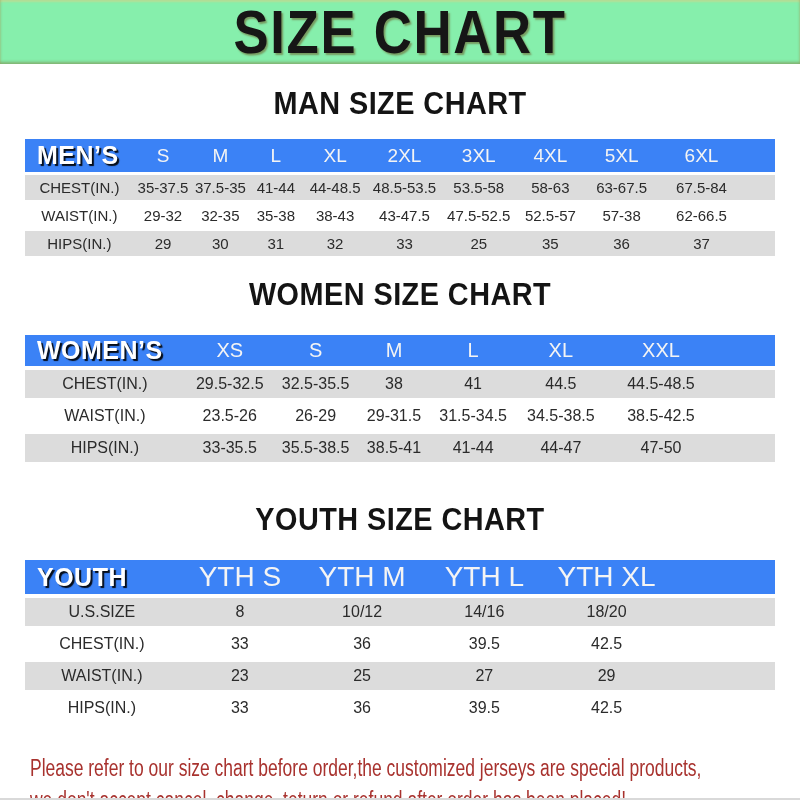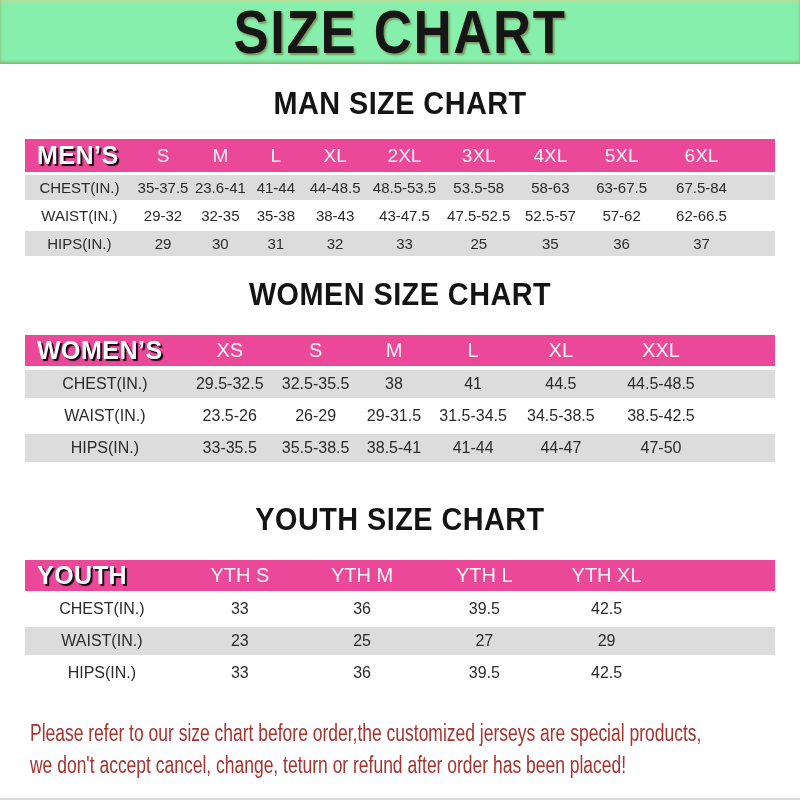--- a/index.html
+++ b/index.html
@@ -39,21 +39,21 @@
   table.size-table {
     width:750px; margin:0 auto;
     border-collapse:separate;
     table-layout:fixed;
   }
   table.men   { border-spacing:0 3px; }
   table.women { border-spacing:0 4px; }
   table.youth { border-spacing:0 4px; }
 
   .size-table thead th {
-    background:#ec4899;
+    background:#3b82f6;
     color:#f4f4f4;
     font-weight:normal;
     text-align:center;
     vertical-align:middle;
   }
   table.men   thead tr { height:33px; }
   table.women thead tr { height:26px; }
   table.youth thead tr { height:31px; }
 
   .size-table thead th.corner {
@@ -61,21 +61,21 @@
     padding-left:12px;
     font-weight:bold;
     font-size:25px;
     color:#ffffff;
     letter-spacing:0.5px;
     text-shadow:2px 2px 1px rgba(0,0,0,0.9);
     white-space:nowrap;
   }
   table.men   thead th.col { font-size:19px; }
   table.women thead th.col { font-size:20px; }
-  table.youth thead th.col { font-size:20px; }
+  table.youth thead th.col { font-size:28px; }
 
   .size-table tbody td {
     text-align:center;
     vertical-align:middle;
     color:#2b2b2b;
     background:#ffffff;
     white-space:nowrap;
   }
   table.men   tbody td { font-size:15px; height:23px; }
   table.women tbody td { font-size:16px; height:26px; }
@@ -130,40 +130,40 @@
           <th class="col">4XL</th>
           <th class="col">5XL</th>
           <th class="col">6XL</th>
           <th class="col"></th>
         </tr>
       </thead>
       <tbody>
         <tr class="striped">
           <td>CHEST(IN.)</td>
           <td>35-37.5</td>
-          <td>23.6-41</td>
+          <td>37.5-35</td>
           <td>41-44</td>
           <td>44-48.5</td>
           <td>48.5-53.5</td>
           <td>53.5-58</td>
           <td>58-63</td>
           <td>63-67.5</td>
           <td>67.5-84</td>
           <td></td>
         </tr>
         <tr>
           <td>WAIST(IN.)</td>
           <td>29-32</td>
           <td>32-35</td>
           <td>35-38</td>
           <td>38-43</td>
           <td>43-47.5</td>
           <td>47.5-52.5</td>
           <td>52.5-57</td>
-          <td>57-62</td>
+          <td>57-38</td>
           <td>62-66.5</td>
           <td></td>
         </tr>
         <tr class="striped">
           <td>HIPS(IN.)</td>
           <td>29</td>
           <td>30</td>
           <td>31</td>
           <td>32</td>
           <td>33</td>
@@ -252,20 +252,28 @@
         <tr>
           <th class="corner">YOUTH</th>
           <th class="col">YTH S</th>
           <th class="col">YTH M</th>
           <th class="col">YTH L</th>
           <th class="col">YTH XL</th>
           <th class="col"></th>
         </tr>
       </thead>
       <tbody>
+        <tr class="striped">
+          <td>U.S.SIZE</td>
+          <td>8</td>
+          <td>10/12</td>
+          <td>14/16</td>
+          <td>18/20</td>
+          <td></td>
+        </tr>
         <tr>
           <td>CHEST(IN.)</td>
           <td>33</td>
           <td>36</td>
           <td>39.5</td>
           <td>42.5</td>
           <td></td>
         </tr>
         <tr class="striped">
           <td>WAIST(IN.)</td>

